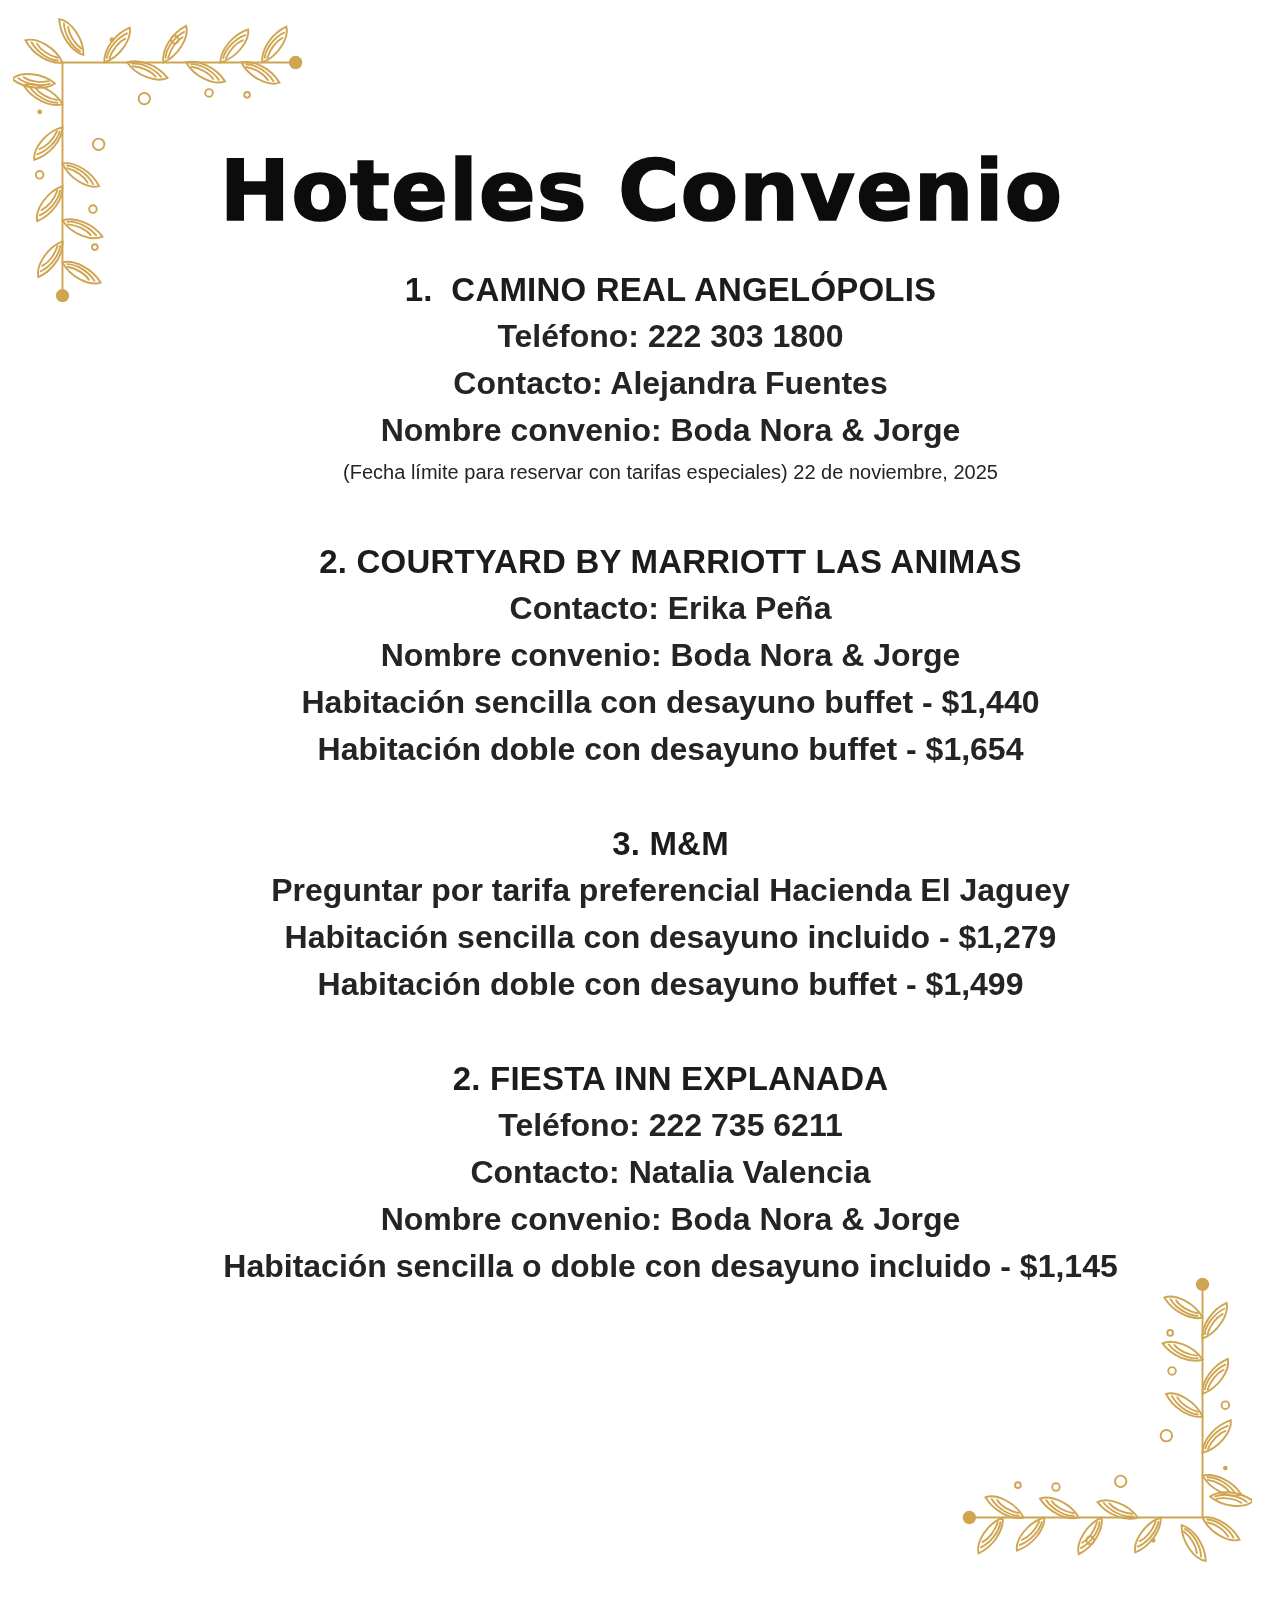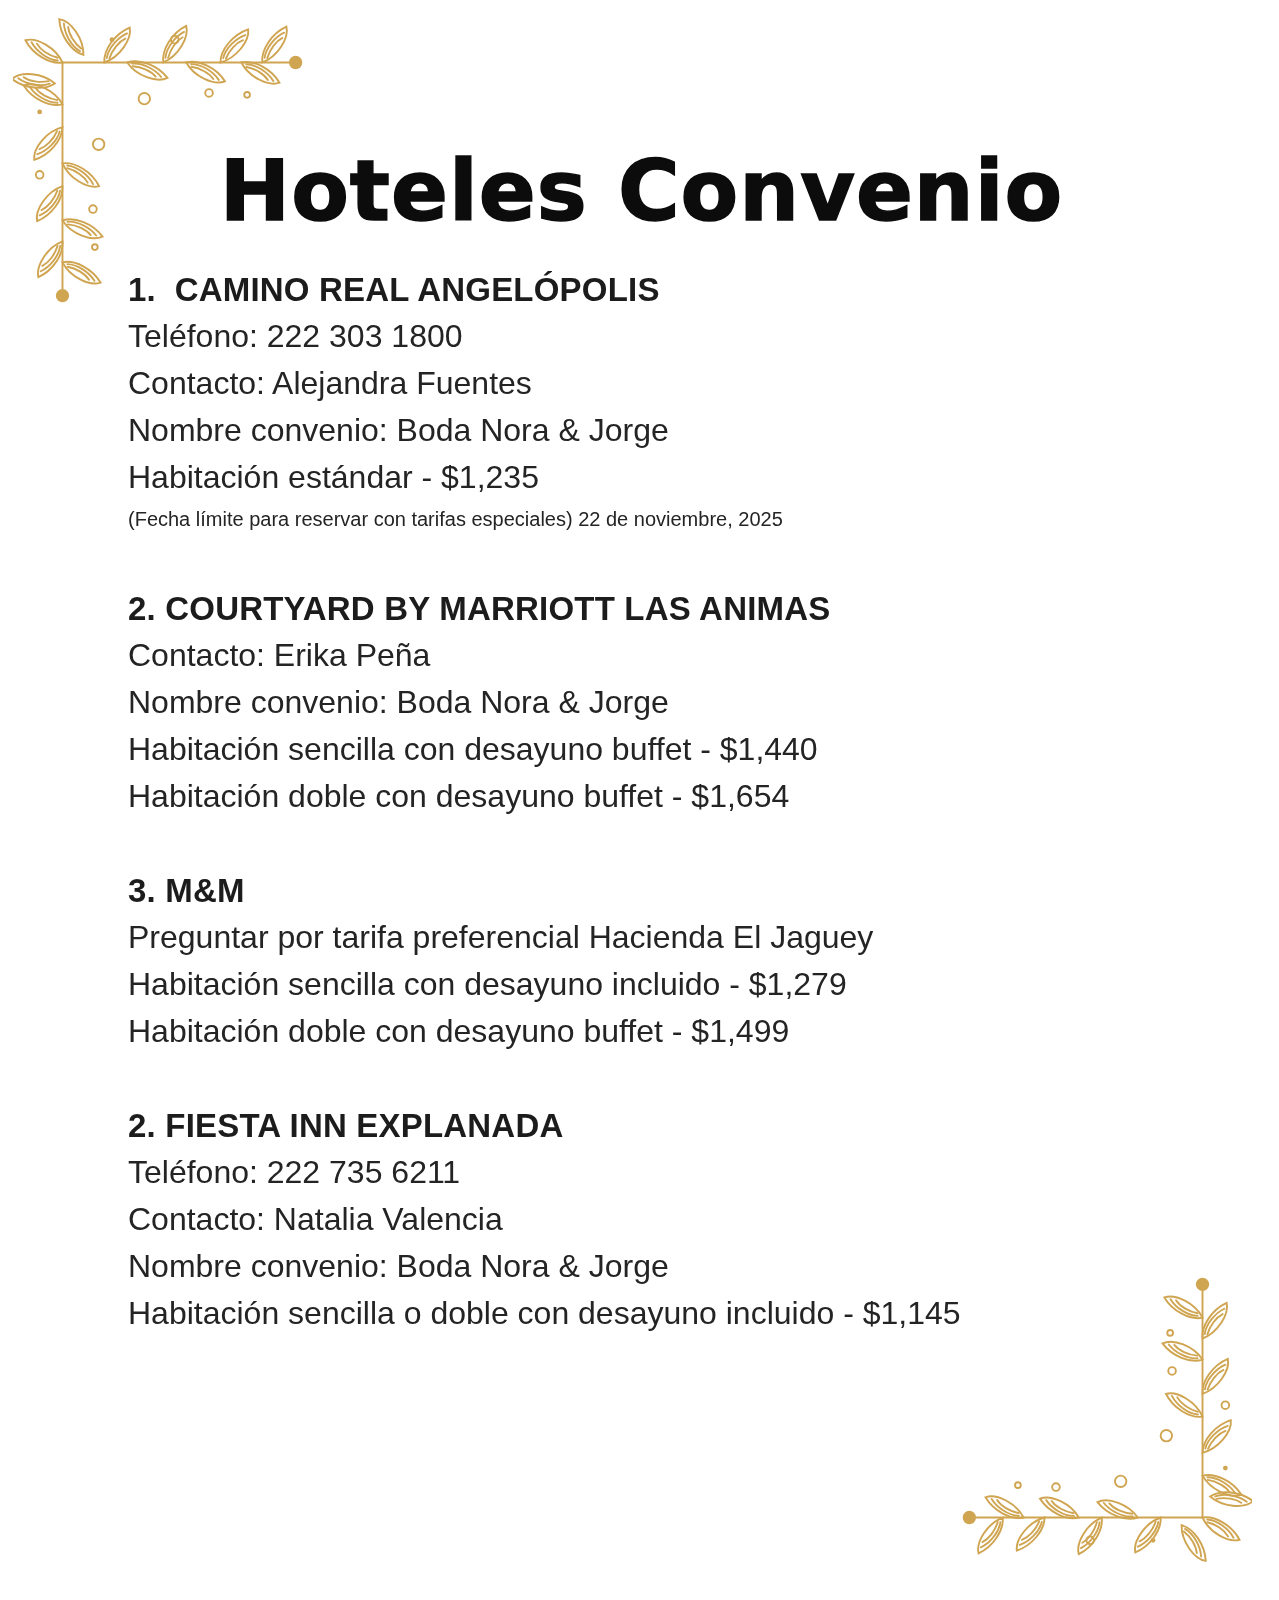--- a/index.html
+++ b/index.html
@@ -32,38 +32,39 @@
     letter-spacing: 1px;
     color: #0c0c0c;
     -webkit-text-stroke: 1.5px #0c0c0c;
   }
   
   .hotel-list {
     position: absolute;
     left: 128px;
     top: 266px;
     right: 70px;
+    text-align: center;
   }
   .hotel {
     margin: 0 0 47px 0;
   }
   .hotel-heading {
     margin: 0;
     font-size: 33px;
     line-height: 47px;
     font-weight: 700;
     color: #1c1c1c;
     white-space: pre-wrap;
     letter-spacing: 0.2px;
   }
   .line {
     margin: 0;
     font-size: 32px;
     line-height: 47px;
-    font-weight: 400;
+    font-weight: 700;
     color: #242424;
   }
   .note {
     margin: 0;
     font-size: 20px;
     line-height: 37px;
     font-weight: 400;
     color: #242424;
   }
   
@@ -132,21 +133,20 @@
 
   <h1 class="page-title">Hoteles Convenio</h1>
 
   <main class="hotel-list">
   <section class="hotel">
     <h2 class="hotel-heading">1.  CAMINO REAL ANGELÓPOLIS</h2>
     <div class="hotel-lines">
           <p class="line">Teléfono: 222 303 1800</p>
           <p class="line">Contacto: Alejandra Fuentes</p>
           <p class="line">Nombre convenio: Boda Nora &amp; Jorge</p>
-          <p class="line">Habitación estándar - $1,235</p>
           <p class="note">(Fecha límite para reservar con tarifas especiales) 22 de noviembre, 2025</p>
         </div>
   </section>
 
   <section class="hotel">
     <h2 class="hotel-heading">2. COURTYARD BY MARRIOTT LAS ANIMAS</h2>
     <div class="hotel-lines">
           <p class="line">Contacto: Erika Peña</p>
           <p class="line">Nombre convenio: Boda Nora &amp; Jorge</p>
           <p class="line">Habitación sencilla con desayuno buffet - $1,440</p>

